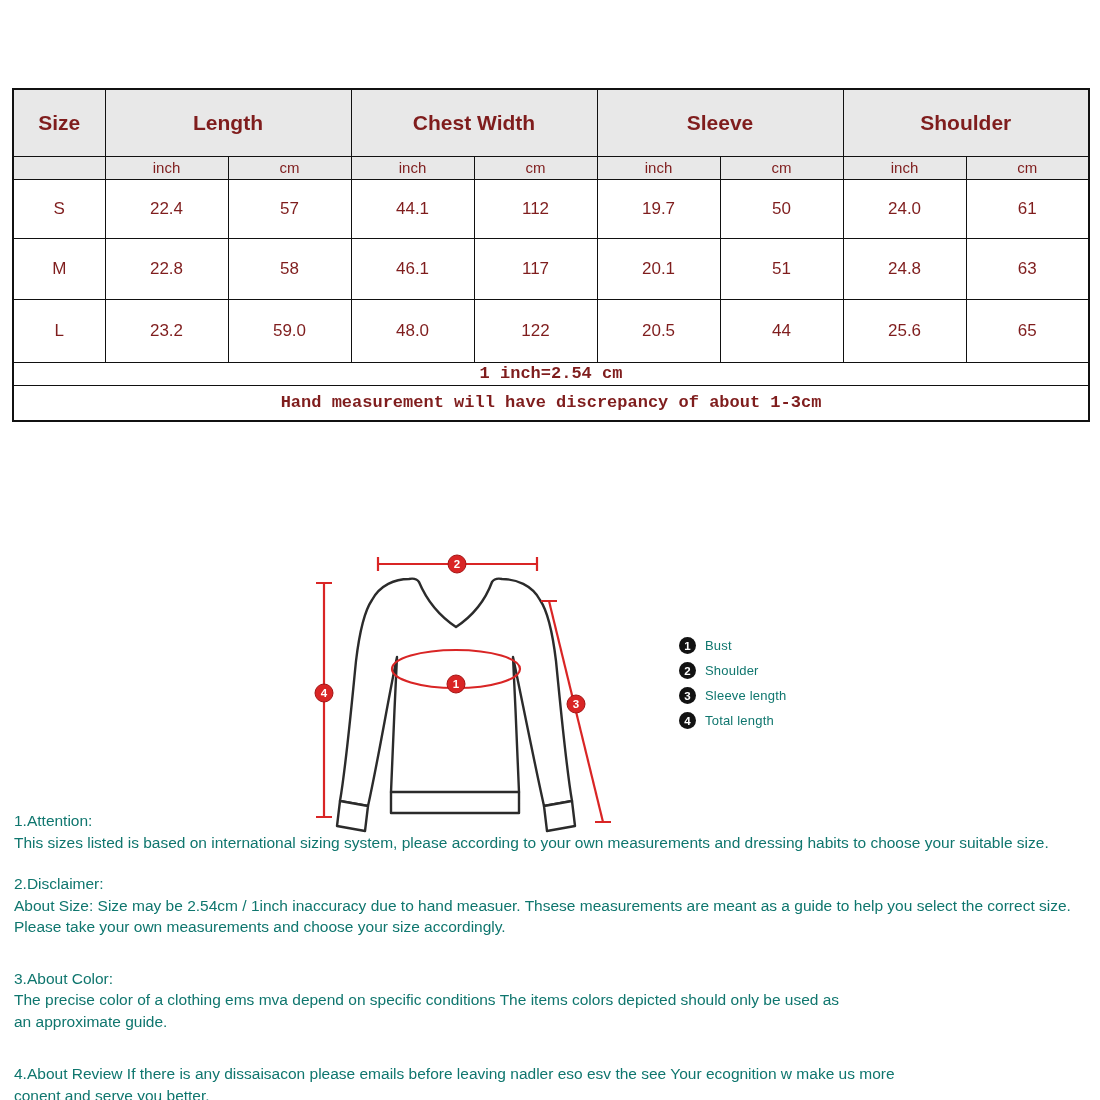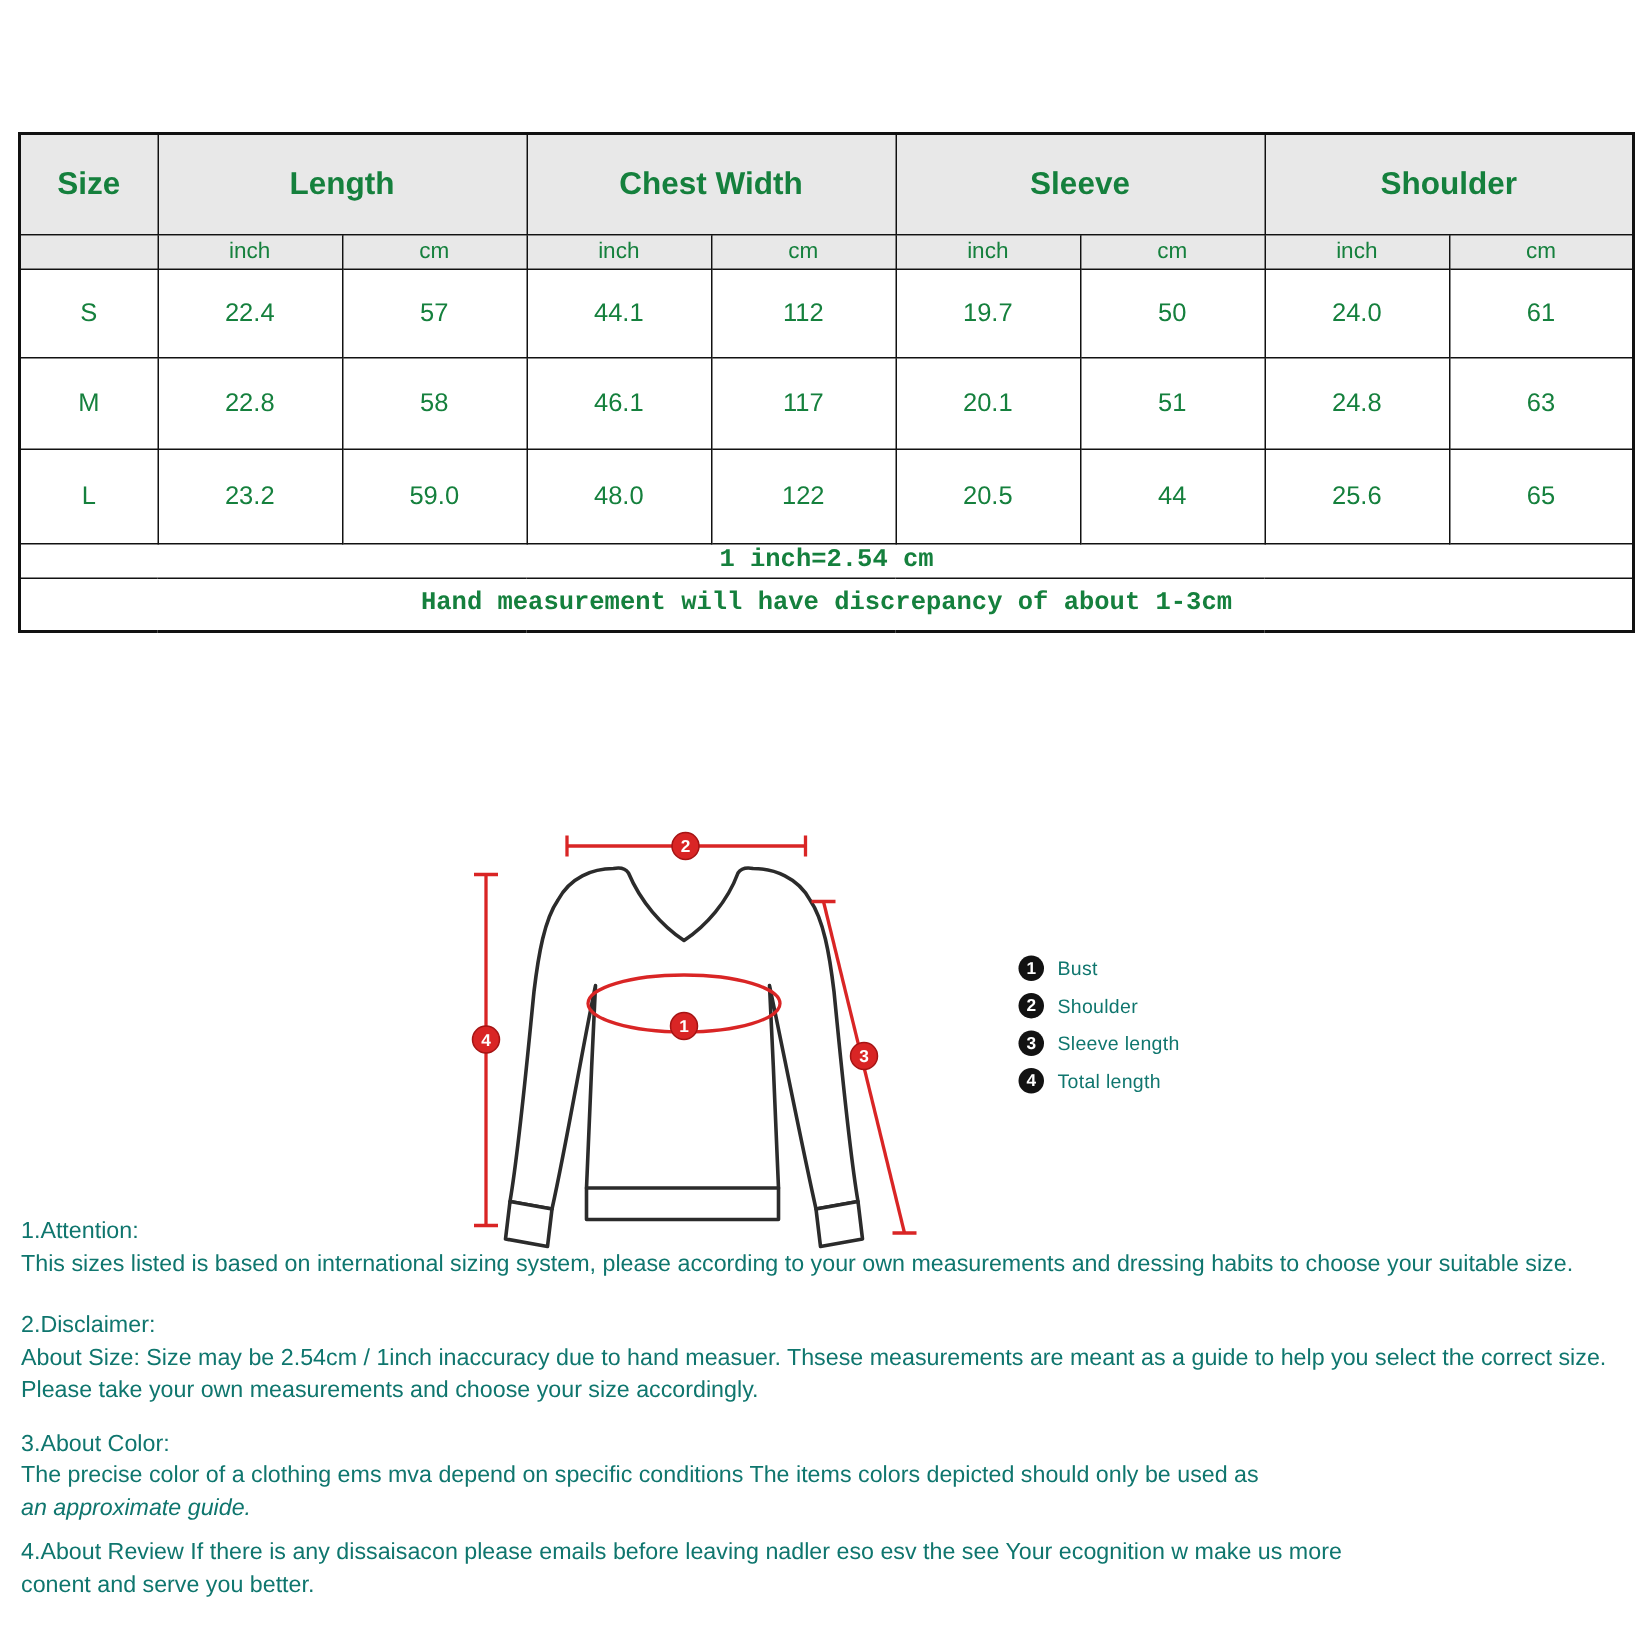--- a/index.html
+++ b/index.html
@@ -14,21 +14,21 @@
   table.size-table {
     position:absolute; left:12px; top:88px;
     border-collapse:collapse; table-layout:fixed;
     width:1076px;
     border:2px solid #111;
   }
   table.size-table td, table.size-table th {
     border:1px solid #111;
     text-align:center; vertical-align:middle;
     font-family:"Liberation Sans", sans-serif;
-    color:#15803d;
+    color:#7f1d1d;
     background:#ffffff;
     overflow:hidden; white-space:nowrap;
   }
   tr.main-head th {
     background:#e8e8e8;
     font-size:21px; font-weight:bold;
     height:67px;
   }
   tr.unit-head td {
     background:#e8e8e8;
@@ -63,22 +63,22 @@
   }
   .legend-label { font-size:13px; color:#0f766e; letter-spacing:0.2px; }
 
   
   .notes {
     position:absolute; left:14px; top:810px; width:1082px;
     font-size:15.5px; line-height:21.5px; color:#0f766e;
   }
   .notes p { white-space:nowrap; }
   .notes .sec1-body { margin-bottom:20px; }
-  .notes .sec2-body2 { margin-bottom:14px; }
-  .notes .sec3-body2 { margin-bottom:8px;font-style:italic; }
+  .notes .sec2-body2 { margin-bottom:30px; }
+  .notes .sec3-body2 { margin-bottom:31px; }
 </style>
 </head>
 <body>
 
 <table class="size-table">
   <colgroup>
     <col style="width:92px">
     <col style="width:123px">
       <col style="width:123px">
     <col style="width:123px">

